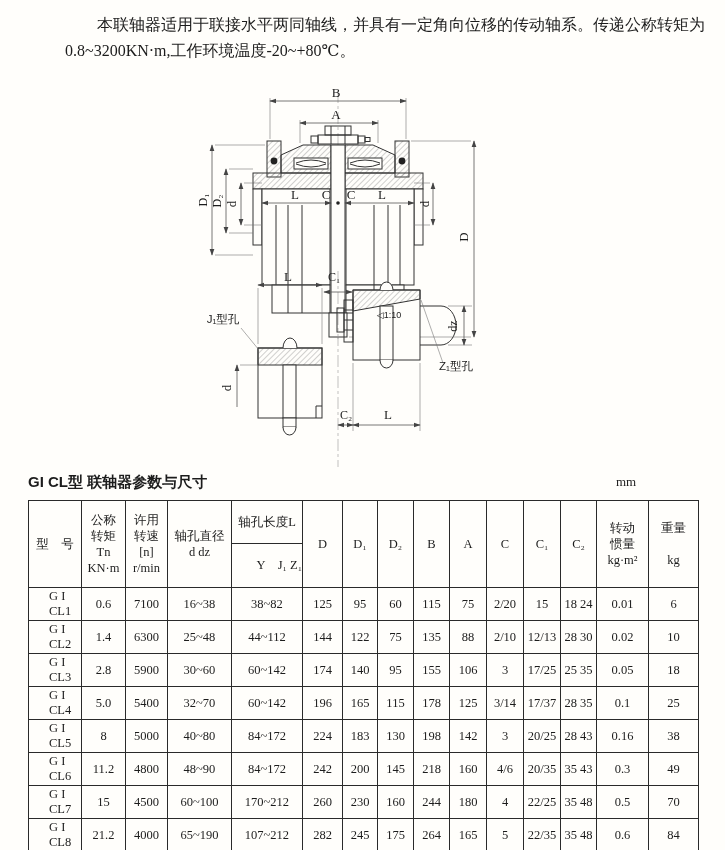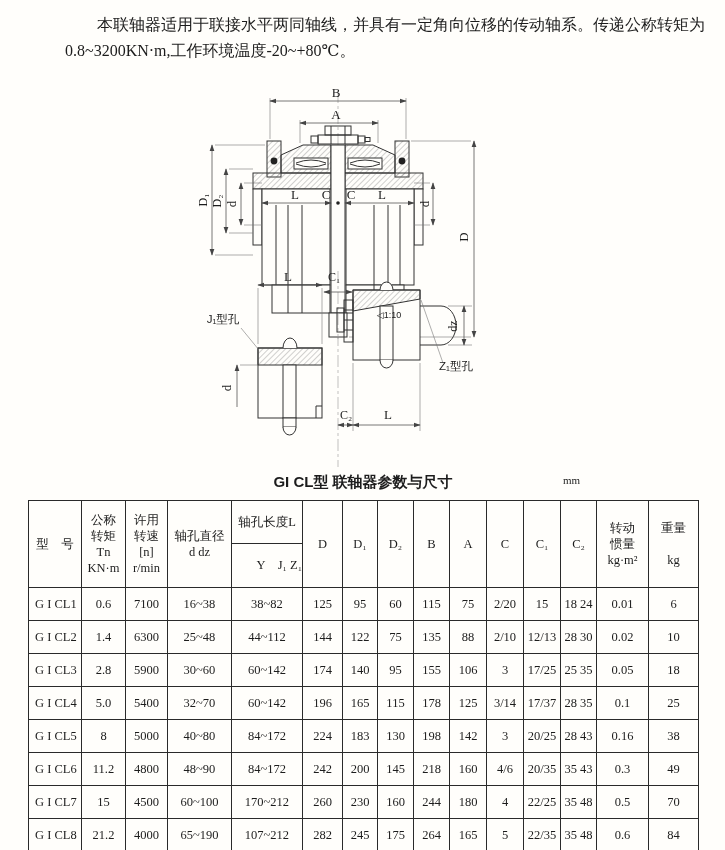--- a/index.html
+++ b/index.html
@@ -13,30 +13,30 @@
   .hatched{fill:url(#hatch);stroke:#333;stroke-width:1;}
   .dim{stroke:#555;stroke-width:0.8;fill:none;}
   .ext{stroke:#777;stroke-width:0.6;fill:none;}
   .cl{stroke:#999;stroke-width:0.6;fill:none;stroke-dasharray:12 3 3 3;}
   .dimtxt{font-family:"Liberation Serif","DejaVu Serif","DejaVu Sans",serif;font-size:13px;fill:#1c1c1c;}
   .dimtxt-s{font-family:"Liberation Serif","DejaVu Serif","DejaVu Sans",serif;font-size:12px;fill:#1c1c1c;}
   .cntxt{font-family:"Liberation Sans","DejaVu Sans",sans-serif;font-size:11.5px;fill:#1c1c1c;}
   .tpr{font-family:"Liberation Sans","DejaVu Sans",sans-serif;font-size:9px;fill:#1c1c1c;}
   
   .title-row{position:absolute;left:28px;top:473px;width:670px;height:20px;}
-  .tbl-title{position:absolute;left:0;right:0;text-align:center;font-family:"Liberation Sans","DejaVu Sans",sans-serif;font-weight:bold;font-size:15px;}
-  .tbl-unit{position:absolute;left:535px;top:1px;font-size:11px;}
+  .tbl-title{position:absolute;left:0;right:0;font-family:"Liberation Sans","DejaVu Sans",sans-serif;font-weight:bold;font-size:15px;}
+  .tbl-unit{position:absolute;left:588px;top:1px;font-size:13px;}
   
   table.params{position:absolute;left:28px;top:500px;width:670px;border-collapse:collapse;table-layout:fixed;border:1.5px solid #222;}
   table.params th,table.params td{border:1px solid #2a2a2a;text-align:center;vertical-align:middle;font-size:12.5px;font-weight:normal;padding:0;}
   table.params th{white-space:pre-line;line-height:1.3;}
   table.params thead tr.h1 th{height:42px;}
   table.params thead tr.h2 th{height:43px;text-align:right;}
   table.params tbody td{height:32px;}
-  table.params td.model{text-align:left;padding-left:6px;}
+  table.params td.model{text-align:left;padding-left:20px;}
 </style>
 </head>
 <body>
 
 <div class="page">
 
   <div class="intro">本联轴器适用于联接水平两同轴线，并具有一定角向位移的传动轴系。传递公称转矩为0.8~3200KN·m,工作环境温度-20~+80℃。</div>
 
   <svg class="drawing" width="725" height="388" viewBox="0 0 725 388">
     <defs>

